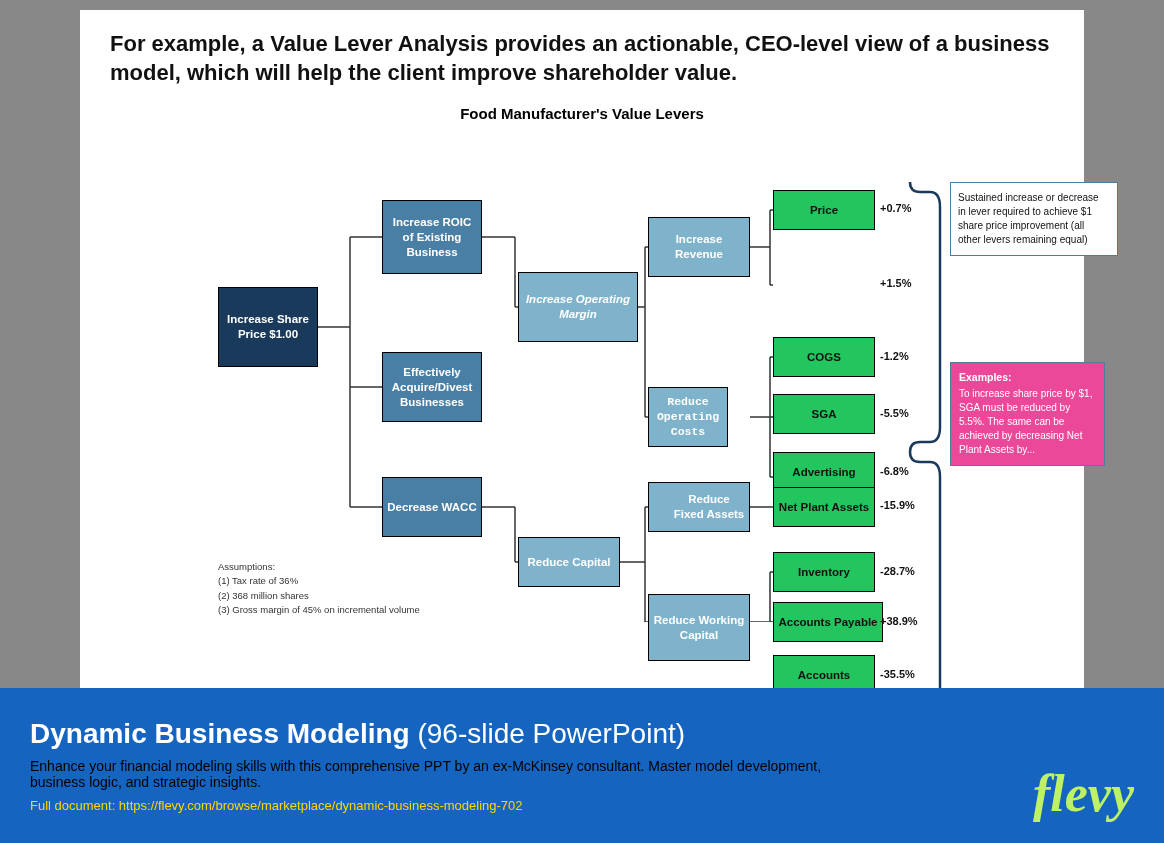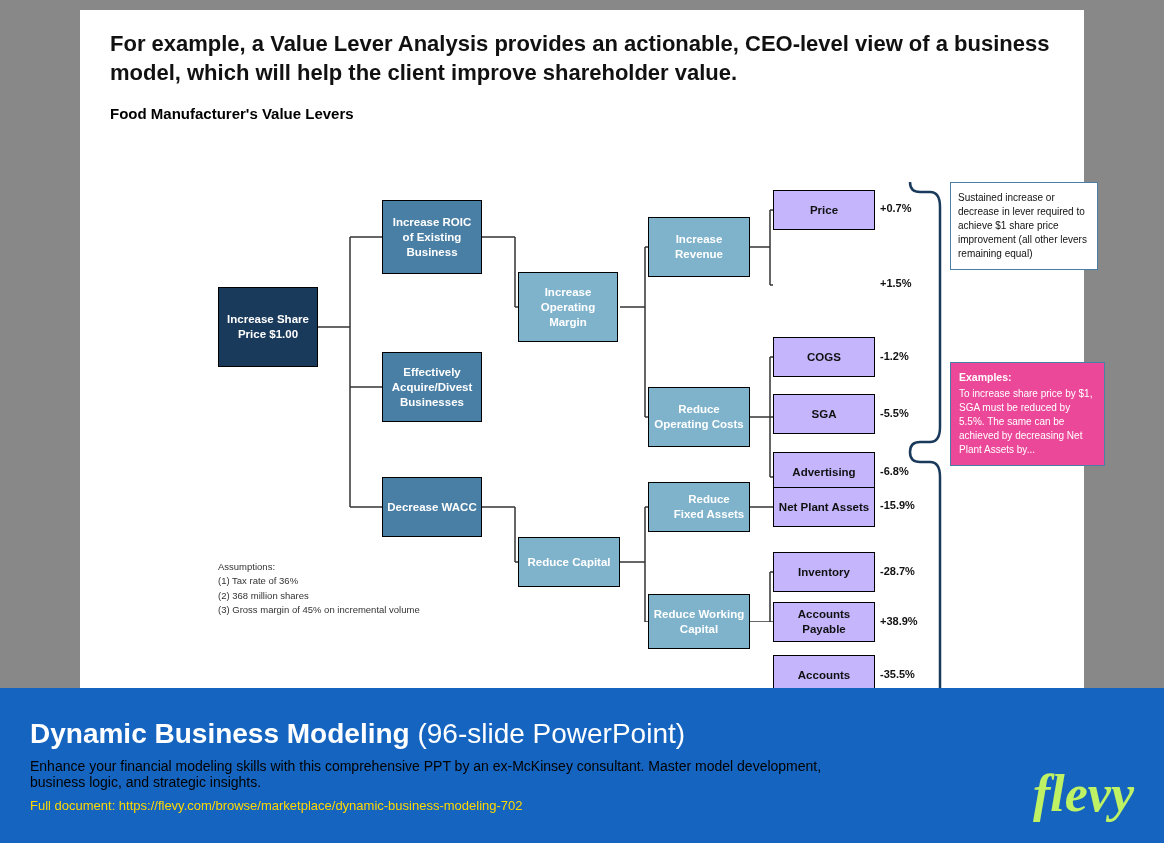--- a/index.html
+++ b/index.html
@@ -20,20 +20,21 @@
       padding: 20px 30px;
     }
     .headline {
       font-size: 22px;
       font-weight: bold;
       line-height: 1.3;
       margin-bottom: 18px;
       color: #111;
     }
     .chart-title {
+      text-align: center;
       font-weight: bold;
       font-size: 15px;
       margin-bottom: 10px;
     }
     .chart-area {
       position: relative;
       width: 100%;
       height: 490px;
     }
     
@@ -55,21 +56,21 @@
     }
     .box-medium-blue {
       background: #4a7fa5;
       color: white;
     }
     .box-light-blue {
       background: #7fb3cc;
       color: white;
     }
     .box-lighter-blue {
-      background: #c4b5fd;
+      background: #22c55e;
       color: #111;
     }
     
     .lines-svg {
       position: absolute;
       top: 0; left: 0;
       width: 100%;
       height: 100%;
       pointer-events: none;
     }
@@ -210,37 +211,37 @@
     <div class="box box-medium-blue" style="left:272px; top:68px; width:100px; height:74px;">
       <span>Increase ROIC of Existing Business</span>
     </div>
     <div class="box box-medium-blue" style="left:272px; top:220px; width:100px; height:70px;">
       <span>Effectively Acquire/Divest Businesses</span>
     </div>
     <div class="box box-medium-blue" style="left:272px; top:345px; width:100px; height:60px;">
       <span>Decrease WACC</span>
     </div>
 
-    <div class="box box-light-blue" style="left:408px; top:140px; width:100px; height:70px;">
+    <div class="box box-light-blue" style="left:408px; top:140px; width:120px; height:70px;font-style:italic;">
       <span>Increase Operating Margin</span>
     </div>
     <div class="box box-light-blue" style="left:408px; top:405px; width:102px; height:50px;">
       <span>Reduce Capital</span>
     </div>
 
     <div class="box box-light-blue" style="left:538px; top:85px; width:102px; height:60px;">
       <span>Increase Revenue</span>
     </div>
-    <div class="box box-light-blue" style="left:538px; top:255px; width:102px; height:60px;">
+    <div class="box box-light-blue" style="left:538px; top:255px; width:80px; height:60px;font-family:Liberation Mono, monospace;">
       <span>Reduce Operating Costs</span>
     </div>
     <div class="box box-light-blue" style="left:538px; top:350px; width:102px; height:50px;padding-left:24px;">
       <span>Reduce Fixed Assets</span>
     </div>
-    <div class="box box-light-blue" style="left:538px; top:462px; width:102px; height:55px;">
+    <div class="box box-light-blue" style="left:538px; top:462px; width:102px; height:67px;">
       <span>Reduce Working Capital</span>
     </div>
 
     <div class="box box-lighter-blue" style="left:663px; top:58px; width:102px; height:40px;">
       <span>Price</span>
     </div>
     <div class="pct-label" style="left:770px; top:70px;">+0.7%</div>
 
     <div class="pct-label" style="left:770px; top:145px;">+1.5%</div>
 
@@ -262,35 +263,35 @@
     <div class="box box-lighter-blue" style="left:663px; top:355px; width:102px; height:40px;">
       <span>Net Plant Assets</span>
     </div>
     <div class="pct-label" style="left:770px; top:367px;">-15.9%</div>
 
     <div class="box box-lighter-blue" style="left:663px; top:420px; width:102px; height:40px;">
       <span>Inventory</span>
     </div>
     <div class="pct-label" style="left:770px; top:433px;">-28.7%</div>
 
-    <div class="box box-lighter-blue" style="left:663px; top:470px; width:102px; height:40px;">
+    <div class="box box-lighter-blue" style="left:663px; top:470px; width:110px; height:40px;">
       <span>Accounts Payable</span>
     </div>
     <div class="pct-label" style="left:770px; top:483px;">+38.9%</div>
 
     <div class="box box-lighter-blue" style="left:663px; top:523px; width:102px; height:40px;">
       <span>Accounts</span>
     </div>
     <div class="pct-label" style="left:770px; top:536px;">-35.5%</div>
 
     <svg style="position:absolute; left:795px; top:50px; width:40px; height:520px;">
       <path d="M 5 0 Q 5 10 15 10 L 25 10 Q 35 10 35 25 L 35 245 Q 35 260 25 260 L 15 260 Q 5 260 5 270 Q 5 280 15 280 L 25 280 Q 35 280 35 295 L 35 505 Q 35 520 25 520 L 15 520 Q 5 520 5 520" fill="none" stroke="#1a3a5c" stroke-width="2.5"></path>
     </svg>
 
-    <div class="panel-box panel-box-light" style="position:absolute; left:840px; top:50px; width:148px; border-color: #4a7fa5; padding-left: 7px;">
+    <div class="panel-box panel-box-light" style="position:absolute; left:840px; top:50px; width:168px; border-color: #4a7fa5; padding-left: 7px;">
       <span style="font-size:10px; line-height:1.4; font-style: normal;">Sustained increase or decrease in lever required to achieve $1 share price improvement (all other levers remaining equal)</span>
     </div>
 
     <div class="panel-box panel-box-dark" style="position:absolute; left:840px; top:230px; width:155px;">
       <div style="font-weight:bold; margin-bottom:4px;">Examples:</div>
       <div style="font-size:10px; line-height:1.4;">To increase share price by $1, SGA must be reduced by 5.5%. The same can be achieved by decreasing Net Plant Assets by...</div>
     </div>
 
     <div class="assumptions">
       <div>Assumptions:</div>

